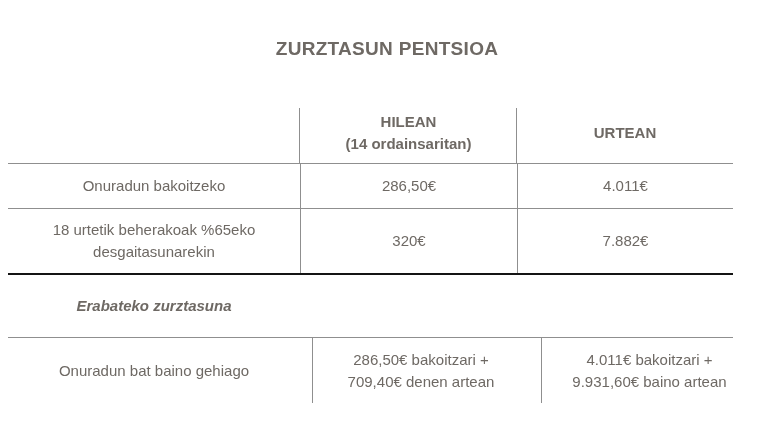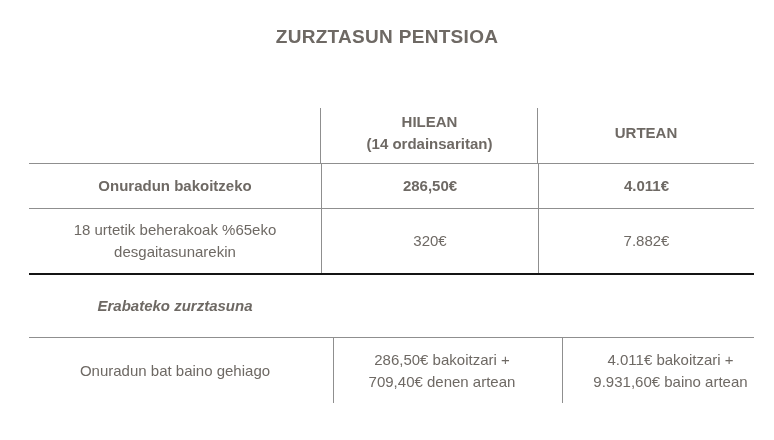--- a/index.html
+++ b/index.html
@@ -10,27 +10,27 @@
   }
   *{margin:0;padding:0;box-sizing:border-box;}
   html,body{width:774px;height:440px;overflow:hidden;}
   body{
     background:var(--background);
     font-family:"Liberation Sans", sans-serif;
     color:var(--text-color);
   }
   .page{position:relative;width:774px;height:440px;background:var(--background);}
   .title{
-    position:absolute;top:26px;left:0;width:100%;
+    position:absolute;top:38px;left:0;width:100%;
     text-align:center;
     font-size:19px;font-weight:bold;letter-spacing:0.3px;
     color:var(--text-color);
   }
   .table{
-    position:absolute;left:29px;top:103px;width:725px;
+    position:absolute;left:8px;top:103px;width:725px;
   }
   .row{
     display:grid;
     grid-template-columns:292px 217px 216px;
     width:725px;
   }
   .cell{
     display:flex;flex-direction:column;
     align-items:center;justify-content:center;
     text-align:center;
@@ -40,21 +40,21 @@
   }
   .hdr{font-weight:bold;}
   
   .row-header{height:60px;}
   .row-header .vdiv::before{
     content:"";position:absolute;left:-1px;top:5px;bottom:0;width:1px;
     background:var(--line-light);
   }
   
   .vline{border-left:1px solid var(--line-light);}
-  .row-1{height:45px;border-top:1px solid var(--line-light);font-weight:bold;}
+  .row-1{height:45px;border-top:1px solid var(--line-light);}
   .row-2{height:65px;border-top:1px solid var(--line-light);}
   .row-section{height:64px;border-top:2px solid var(--line-dark);}
   .row-3{height:42px;border-top:2px solid var(--line-dark);}
   .row-4{height:66px;border-top:1px solid var(--line-light);gap:12px;}
   .section-label{
     font-weight:bold;font-style:italic;
   }
 </style>
 </head>
 <body>

